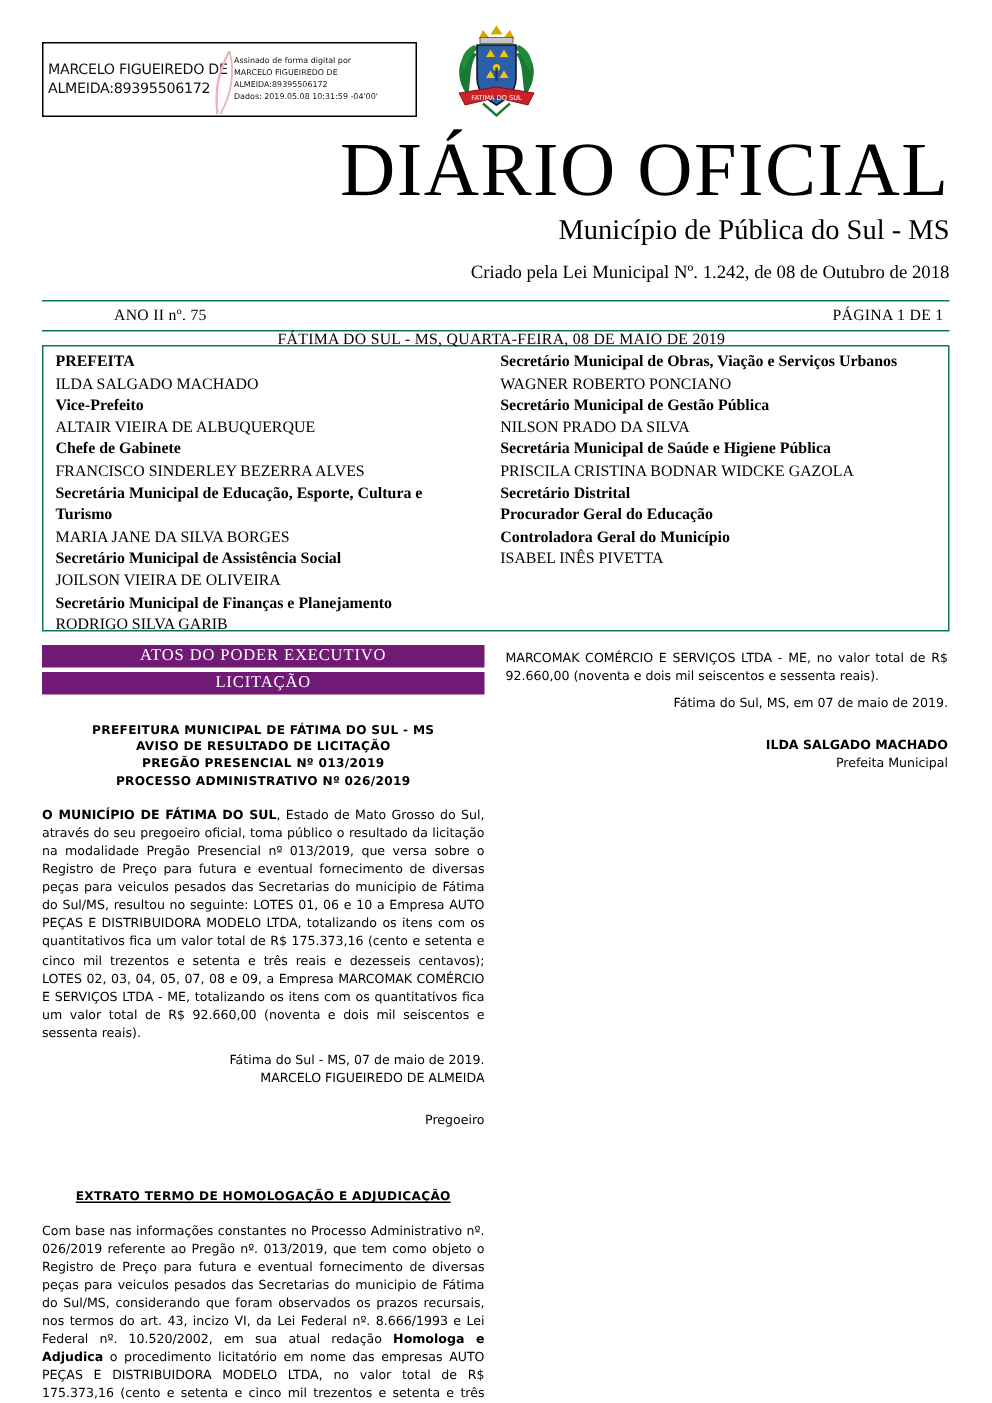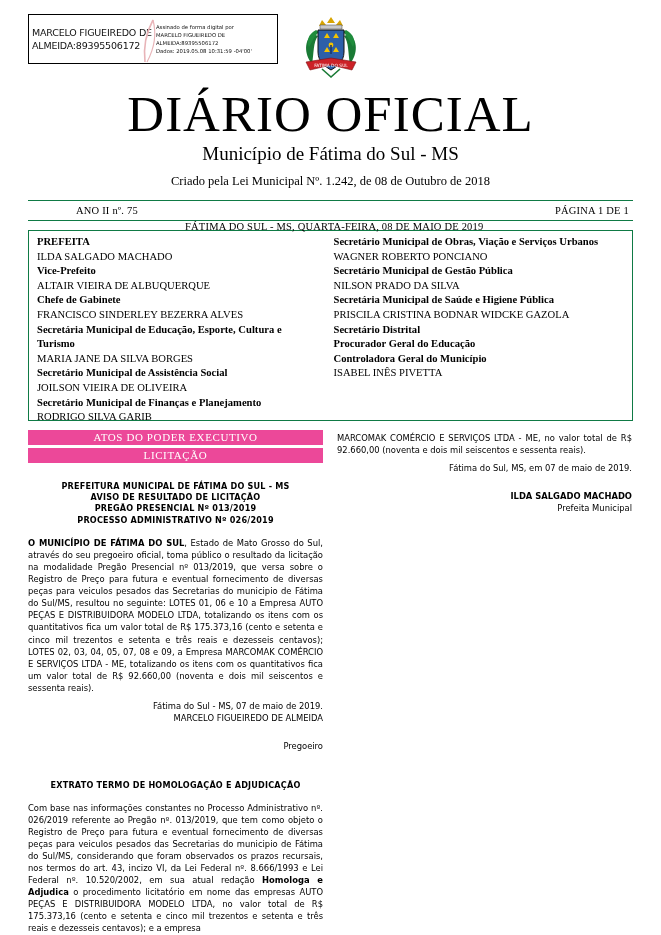--- a/index.html
+++ b/index.html
@@ -20,21 +20,21 @@
     height: 935px;
     position: relative;
     box-sizing: border-box;
     padding: 0 28px;
   }
 
   
   .sigstamp {
     position: absolute;
     left: 28px;
-    top: 14px;
+    top: 28px;
     width: 250px;
     height: 50px;
     border: 1px solid #000;
     box-sizing: border-box;
     display: flex;
     align-items: center;
     overflow: hidden;
     background: #fff;
   }
   .sigstamp-name {
@@ -69,21 +69,21 @@
     left: 50%;
     transform: translateX(-50%);
     top: 14px;
     width: 62px;
     height: 68px;
   }
 
   
   .masthead {
     padding-top: 88px;
-    text-align: center;
+    text-align: right;
   }
   .doTitle {
     font-family: "Liberation Serif", serif;
     font-size: 51px;
     line-height: 52px;
     letter-spacing: 1px;
     font-weight: normal;
     margin: 0;
   }
   .doSub {
@@ -149,41 +149,41 @@
   .cols {
     margin-top: 9px;
     display: flex;
     gap: 14px;
   }
   .col {
     width: 295px;
   }
 
   .greenbar {
-    background: #ec4899;
+    background: #701a75;
     color: #ffffff;
     text-align: center;
     font-family: "Liberation Serif", serif;
     font-size: 11px;
     letter-spacing: 0.6px;
     line-height: 15px;
     height: 15px;
     margin-bottom: 3px;
   }
 
   .art-head {
     font-family: "DejaVu Sans", sans-serif;
     font-weight: bold;
     font-size: 8.1px;
     line-height: 11.2px;
     text-align: center;
     letter-spacing: 0.2px;
     margin: 18px 0 0 0;
   }
-  .art-head.tight { margin-top: 0; }
+  .art-head.tight { margin-top: 12px; text-decoration: underline; }
 
   .para {
     font-family: "DejaVu Sans", sans-serif;
     font-size: 8.4px;
     line-height: 12.1px;
     text-align: justify;
     margin: 10px 0 0 0;
   }
   .para.first { margin-top: 11px; }
   .para b { font-weight: bold; }
@@ -247,21 +247,21 @@
 
       <path d="M6 48 L31 44 L56 48 L52 56 L31 51 L10 56 Z" fill="#cc2127" stroke="#7a0f12" stroke-width="0.6"></path>
       <text x="31" y="52.6" font-size="4.4" fill="#ffffff" text-anchor="middle" font-family="DejaVu Sans, sans-serif">FATIMA DO SUL</text>
 
       <path d="M22 55 L31 63 L40 55" stroke="#1a7a35" stroke-width="1.6" fill="none"></path>
     </g>
   </svg>
 
   <div class="masthead">
     <div class="doTitle">DIÁRIO OFICIAL</div>
-    <div class="doSub">Município de Fátima do Sul - MS</div>
+    <div class="doSub">Município de Pública do Sul - MS</div>
     <div class="doLaw">Criado pela Lei Municipal Nº. 1.242, de 08 de Outubro de 2018</div>
   </div>
 
   <div class="issuebar">
     <div class="issue-ano">ANO II nº. 75</div>
     <div class="issue-mid">FÁTIMA DO SUL - MS, QUARTA-FEIRA, 08 DE MAIO DE 2019</div>
     <div class="issue-page">PÁGINA 1 DE 1</div>
   </div>
 
   <div class="officials">

